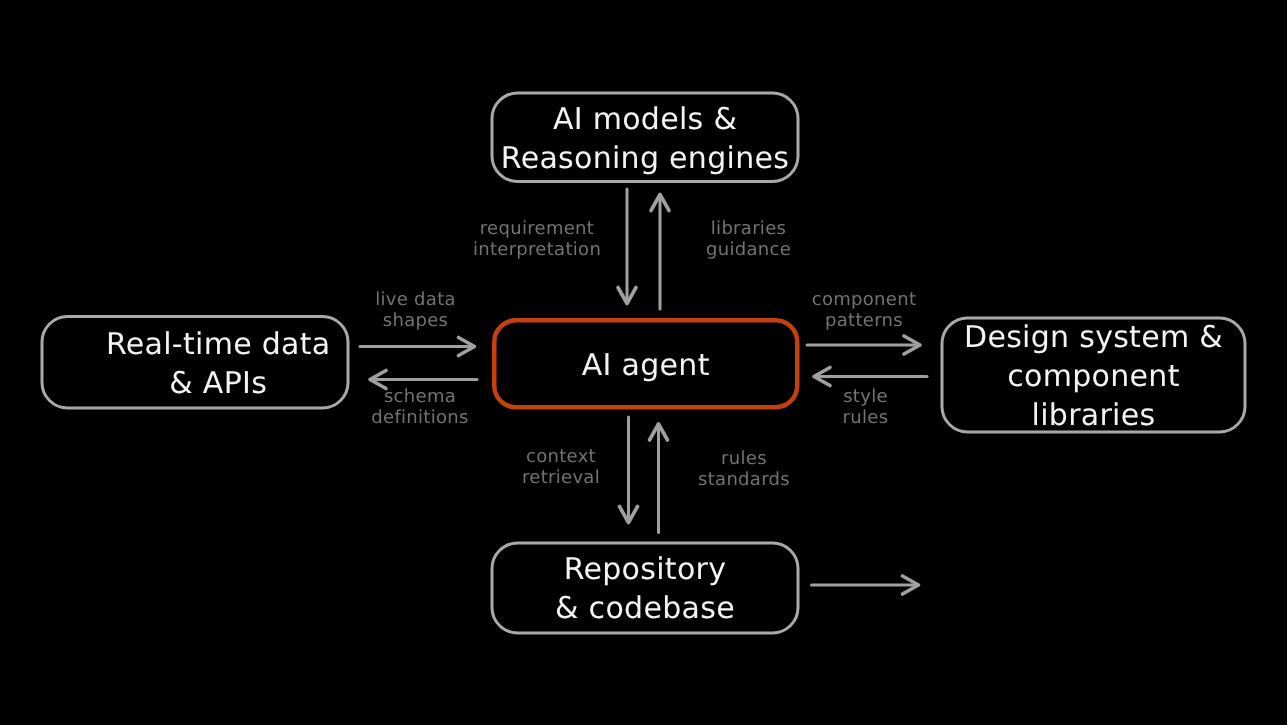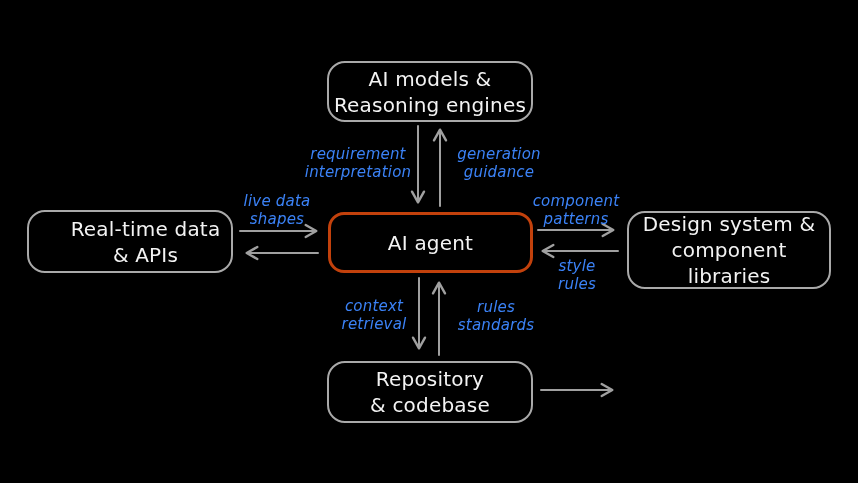--- a/index.html
+++ b/index.html
@@ -38,28 +38,27 @@
   }
   #node-ai-models   { left: 327px; top: 61px;  width: 206px; height: 61px; }
   #node-realtime    { left: 27px;  top: 210px; width: 206px; height: 63px; padding-left: 31px; }
   #node-ai-agent    { left: 328px; top: 212px; width: 205px; height: 61px;
                       border: 3px solid #c2410c; border-radius: 16px; }
   #node-design      { left: 627px; top: 211px; width: 204px; height: 78px; text-align: center; }
   #node-repository  { left: 327px; top: 361px; width: 206px; height: 62px; }
 
   .edge-label {
     position: absolute;
-    color: #3b82f6;
-    font-size: 15px;
+    color: #737373;
+    font-size: 12px;
     line-height: 1.2;
     text-align: center;
     white-space: pre-line;
     transform: translateX(-50%);
     letter-spacing: 0.2px;
-    font-style: italic;
   }
   #lbl-requirement { left: 358px; top: 145px; }
   #lbl-generation  { left: 499px; top: 145px; }
   #lbl-livedata    { left: 277px; top: 192px; }
   #lbl-schema      { left: 280px; top: 257px; }
   #lbl-component   { left: 576px; top: 192px; }
   #lbl-style       { left: 577px; top: 257px; }
   #lbl-context     { left: 374px; top: 297px; text-align: center; }
   #lbl-code        { left: 496px; top: 298px; }
 
@@ -110,26 +109,28 @@
 
   <div class="node" id="node-design">Design system &amp;
 component libraries</div>
 
   <div class="node" id="node-repository">Repository
 &amp; codebase</div>
 
   <div class="edge-label" id="lbl-requirement">requirement
 interpretation</div>
 
-  <div class="edge-label" id="lbl-generation">generation
+  <div class="edge-label" id="lbl-generation">libraries
 guidance</div>
 
   <div class="edge-label" id="lbl-livedata">live data
 shapes</div>
 
+  <div class="edge-label" id="lbl-schema">schema
+definitions</div>
 
   <div class="edge-label" id="lbl-component">component
 patterns</div>
 
   <div class="edge-label" id="lbl-style">style
 rules</div>
 
   <div class="edge-label" id="lbl-context">context
 retrieval</div>
 

